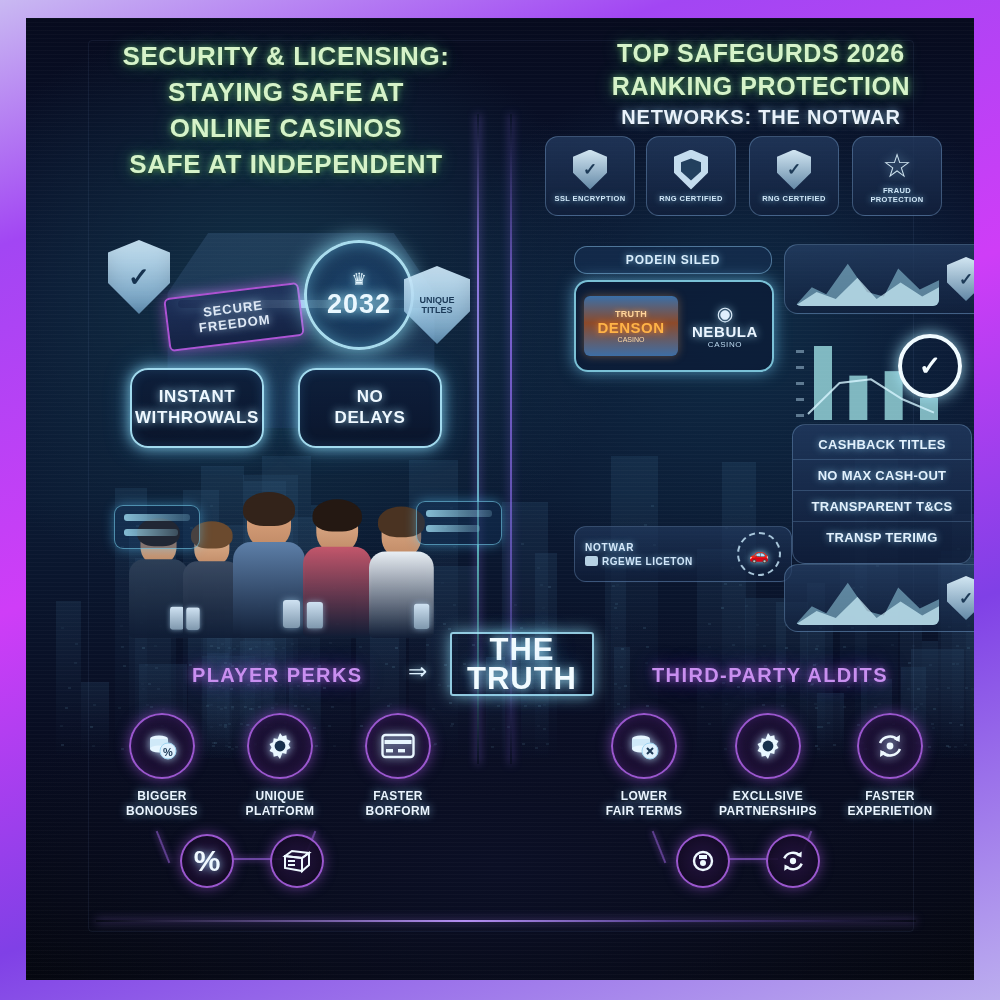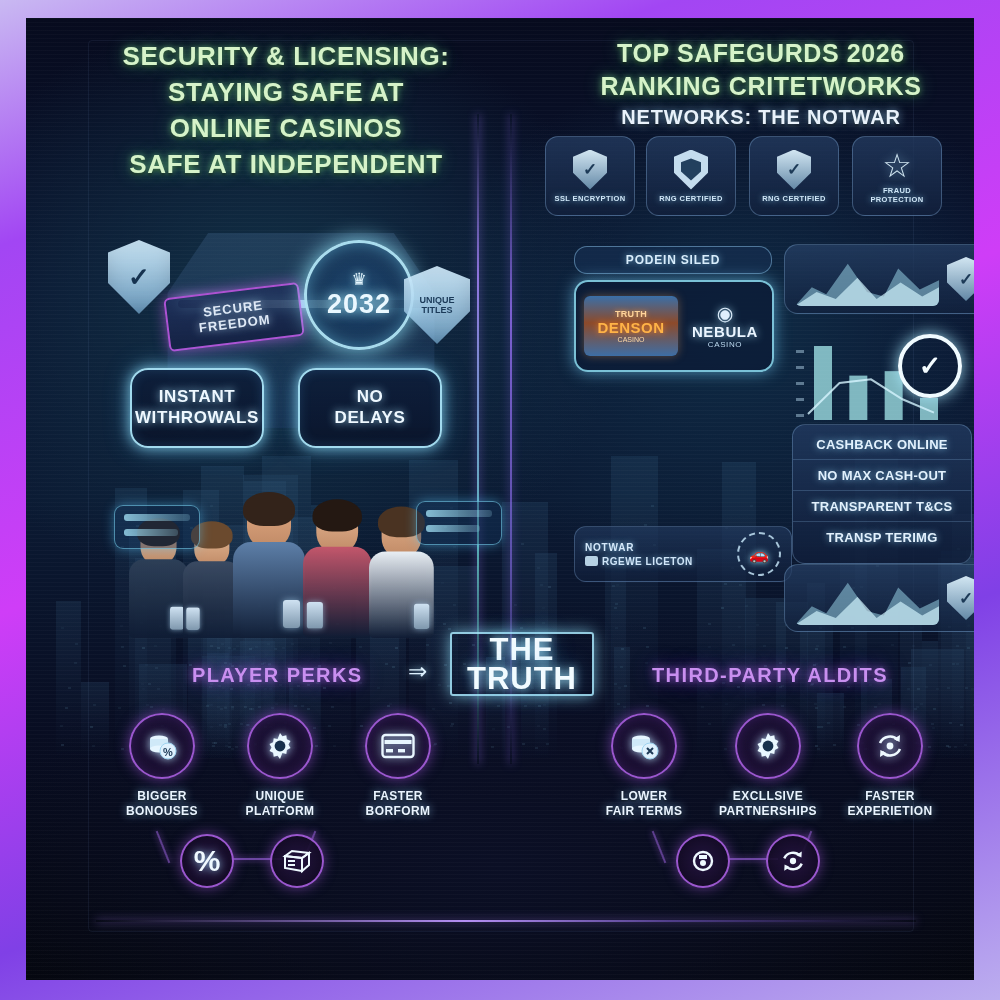--- a/index.html
+++ b/index.html
@@ -833,21 +833,21 @@
       <b></b>
         <b style="width:54px;"></b>
     </div>
     <div class="sidechip" style="left:390px;top:483px;">
       <b></b>
         <b style="width:54px;"></b>
     </div>
 
     <div class="h-right">
       <div class="h-line">TOP SAFEGURDS 2026</div>
-      <div class="h-line">RANKING CRITETWORKS</div>
+      <div class="h-line">RANKING PROTECTION</div>
       <div class="h-sub">NETWORKS: THE NOTWAR</div>
     </div>
 
     <div class="cert" style="left:519px;top:118px;">
       <div class="sh">
           <span class="tick">✓</span>
         </div>
       <div class="lbl">SSL ENCRYPTION</div>
     </div>
     <div class="cert" style="left:620px;top:118px;">
@@ -910,21 +910,21 @@
             <rect x="2" y="42" width="8" height="3" fill="rgba(190,225,245,.45)"></rect>
             <rect x="2" y="58" width="8" height="3" fill="rgba(190,225,245,.45)"></rect>
             <rect x="2" y="74" width="8" height="3" fill="rgba(190,225,245,.45)"></rect>
           </g>
       </svg>
     </div>
     <div class="bigcheck">✓</div>
 
     <div class="listcard">
       <div class="row">
-          <span>CASHBACK ONLINE</span>
+          <span>CASHBACK TITLES</span>
         </div>
       <div class="row">
           <span>NO MAX CASH-OUT</span>
         </div>
       <div class="row">
           <span>TRANSPARENT T&amp;CS</span>
         </div>
       <div class="row">
           <span>TRANSP TERIMG</span>
         </div>

